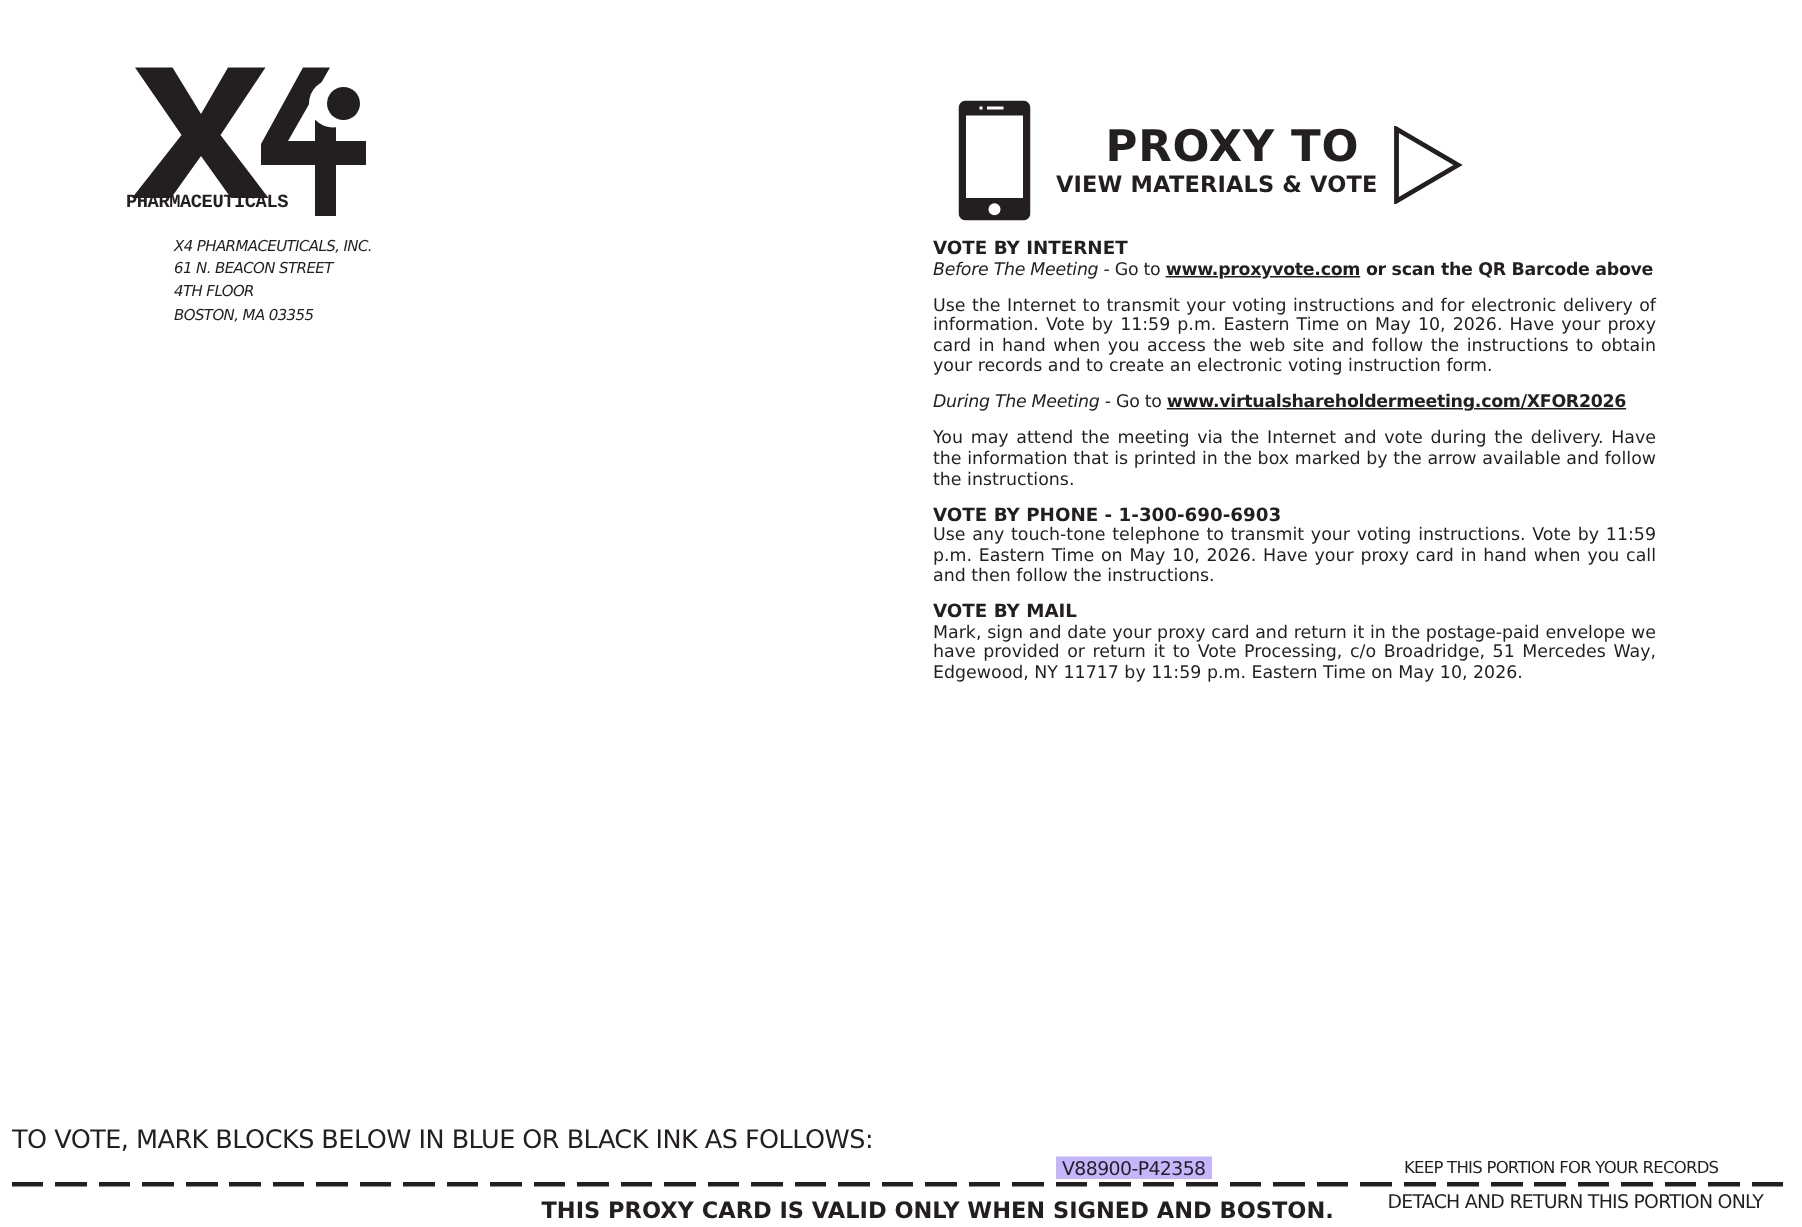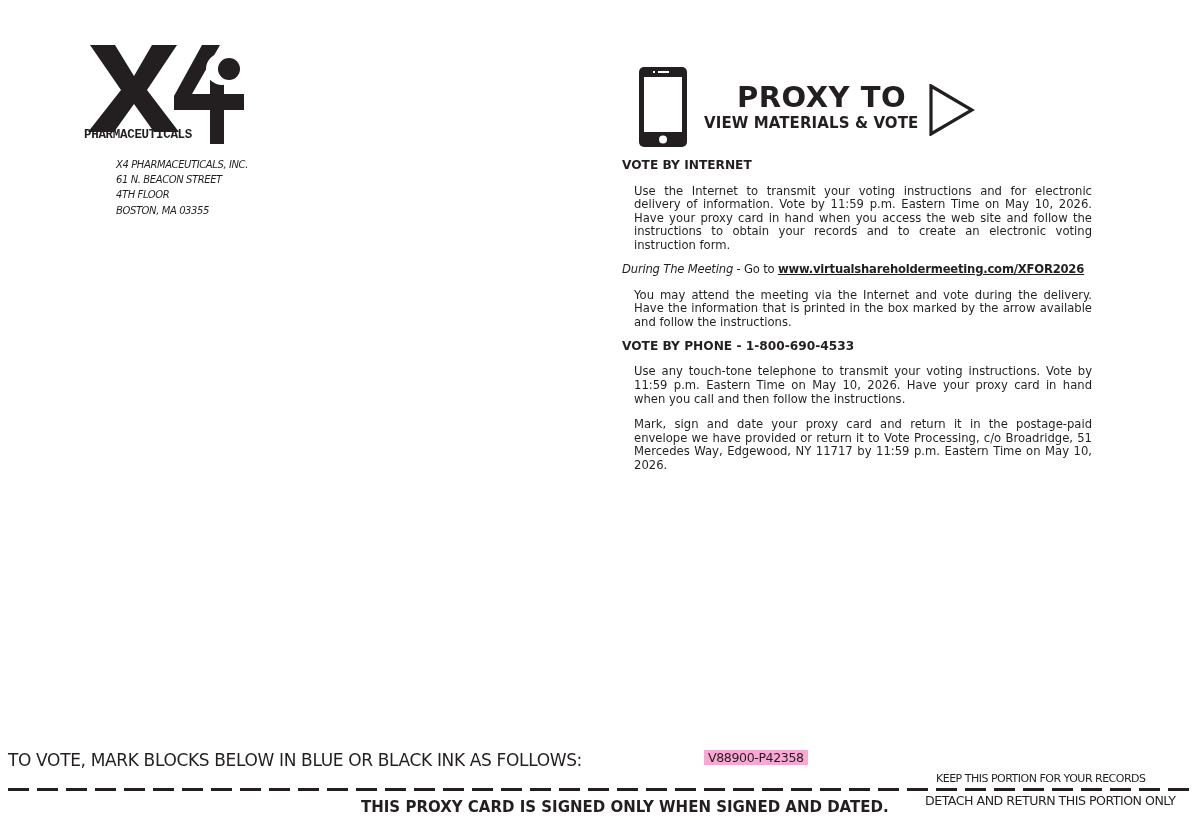--- a/index.html
+++ b/index.html
@@ -16,32 +16,32 @@
 
     
     .phone { left: 639px; top: 67px; width: 48px; height: 80px; }
     .scan-title { left: 737px; top: 80px; font-family: "DejaVu Sans", sans-serif; font-weight: bold; font-size: 29px; letter-spacing: 0.5px; line-height: 34px; white-space: nowrap; }
     .scan-sub { left: 704px; top: 114px; font-family: "DejaVu Sans", sans-serif; font-weight: bold; font-size: 15px; letter-spacing: 0.1px; line-height: 18px; white-space: nowrap; }
     .play { left: 929px; top: 84px; width: 46px; height: 52px; }
 
     
     .instr { left: 622px; top: 159px; width: 482px; font-family: "DejaVu Sans", sans-serif; font-size: 11.6px; line-height: 13.6px; color: #231f20; }
     .instr .hd { font-weight: bold; font-size: 12.2px; }
-    .instr p { margin: 12px; text-align: justify; }
+    .instr p { margin: 0; text-align: justify; }
     .instr .block { margin-bottom: 10.4px; }
     .instr .it { font-style: italic; }
     .instr .link { font-weight: bold; text-decoration: underline; }
     .instr .boldtxt { font-weight: bold; }
     .instr .line-nj { white-space: nowrap; letter-spacing: -0.2px; }
 
     
     .mark-instr { left: 8px; top: 750px; font-family: "DejaVu Sans", sans-serif; font-size: 17px; letter-spacing: -0.35px; white-space: nowrap; }
     .dash-line { left: 8px; top: 788px; width: 1186px; height: 3px;
       background-image: repeating-linear-gradient(to right, #231f20 0, #231f20 21px, transparent 21px, transparent 29px); }
-    .code { left: 704px; top: 750px; font-family: "DejaVu Sans", sans-serif; font-size: 12.6px; letter-spacing: -0.4px; white-space: nowrap; background: #f9a8d4; padding: 0 4px; }
+    .code { left: 704px; top: 771px; font-family: "DejaVu Sans", sans-serif; font-size: 12.6px; letter-spacing: -0.4px; white-space: nowrap; background: #c4b5fd; padding: 0 4px; }
     .keep { left: 936px; top: 772px; font-family: "DejaVu Sans", sans-serif; font-size: 11px; letter-spacing: -0.5px; white-space: nowrap; }
     .detach { left: 925px; top: 793px; font-family: "DejaVu Sans", sans-serif; font-size: 12.6px; letter-spacing: -0.5px; white-space: nowrap; }
     .valid { left: 361px; top: 798px; font-family: "DejaVu Sans", sans-serif; font-weight: bold; font-size: 15px; letter-spacing: 0px; white-space: nowrap; }
   </style>
 </head>
 <body>
 
 <div class="abs logo">
   <svg width="166" height="106" viewBox="0 0 166 106">
 
@@ -75,33 +75,37 @@
 <div class="abs scan-sub">VIEW MATERIALS &amp; VOTE</div>
 <div class="abs play">
   <svg width="46" height="52" viewBox="0 0 46 52">
     <polygon points="2,2 43,26 2,50" fill="none" stroke="#231f20" stroke-width="3.2" stroke-linejoin="miter"></polygon>
   </svg>
 </div>
 
 <div class="abs instr">
   <div>
     <div class="hd">VOTE BY INTERNET</div>
+    <div class="block line-nj">
+      <span class="it">Before The Meeting</span><span> - Go to </span><span class="link">www.proxyvote.com</span><span class="boldtxt"> or scan the QR Barcode above</span>
+    </div>
     <p class="block">Use the Internet to transmit your voting instructions and for electronic delivery of information. Vote by 11:59 p.m. Eastern Time on May 10, 2026. Have your proxy card in hand when you access the web site and follow the instructions to obtain your records and to create an electronic voting instruction form.</p>
     <div class="block line-nj">
       <span class="it">During The Meeting</span><span> - Go to </span><span class="link">www.virtualshareholdermeeting.com/XFOR2026</span>
     </div>
     <p class="block">You may attend the meeting via the Internet and vote during the delivery. Have the information that is printed in the box marked by the arrow available and follow the instructions.</p>
   </div>
   <div>
-    <div class="hd">VOTE BY PHONE - 1-800-690-4533</div>
+    <div class="hd">VOTE BY PHONE - 1-300-690-6903</div>
     <p class="block">Use any touch-tone telephone to transmit your voting instructions. Vote by 11:59 p.m. Eastern Time on May 10, 2026. Have your proxy card in hand when you call and then follow the instructions.</p>
   </div>
   <div>
+    <div class="hd">VOTE BY MAIL</div>
     <p>Mark, sign and date your proxy card and return it in the postage-paid envelope we have provided or return it to Vote Processing, c/o Broadridge, 51 Mercedes Way, Edgewood, NY 11717 by 11:59 p.m. Eastern Time on May 10, 2026.</p>
   </div>
 </div>
 
 <div class="abs mark-instr">TO VOTE, MARK BLOCKS BELOW IN BLUE OR BLACK INK AS FOLLOWS:</div>
 <div class="abs dash-line"></div>
 <div class="abs code">V88900-P42358</div>
 <div class="abs keep">KEEP THIS PORTION FOR YOUR RECORDS</div>
 <div class="abs detach">DETACH AND RETURN THIS PORTION ONLY</div>
-<div class="abs valid">THIS PROXY CARD IS SIGNED ONLY WHEN SIGNED AND DATED.</div>
+<div class="abs valid">THIS PROXY CARD IS VALID ONLY WHEN SIGNED AND BOSTON.</div>
 
 </body></html>

